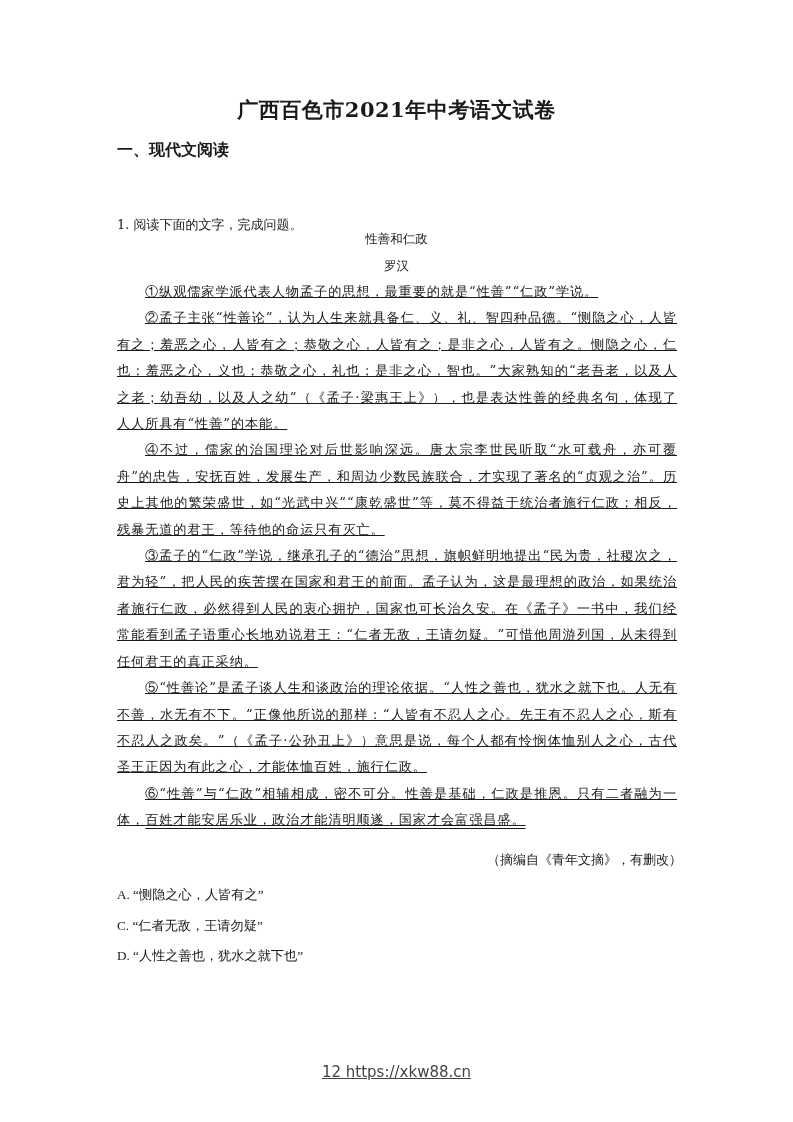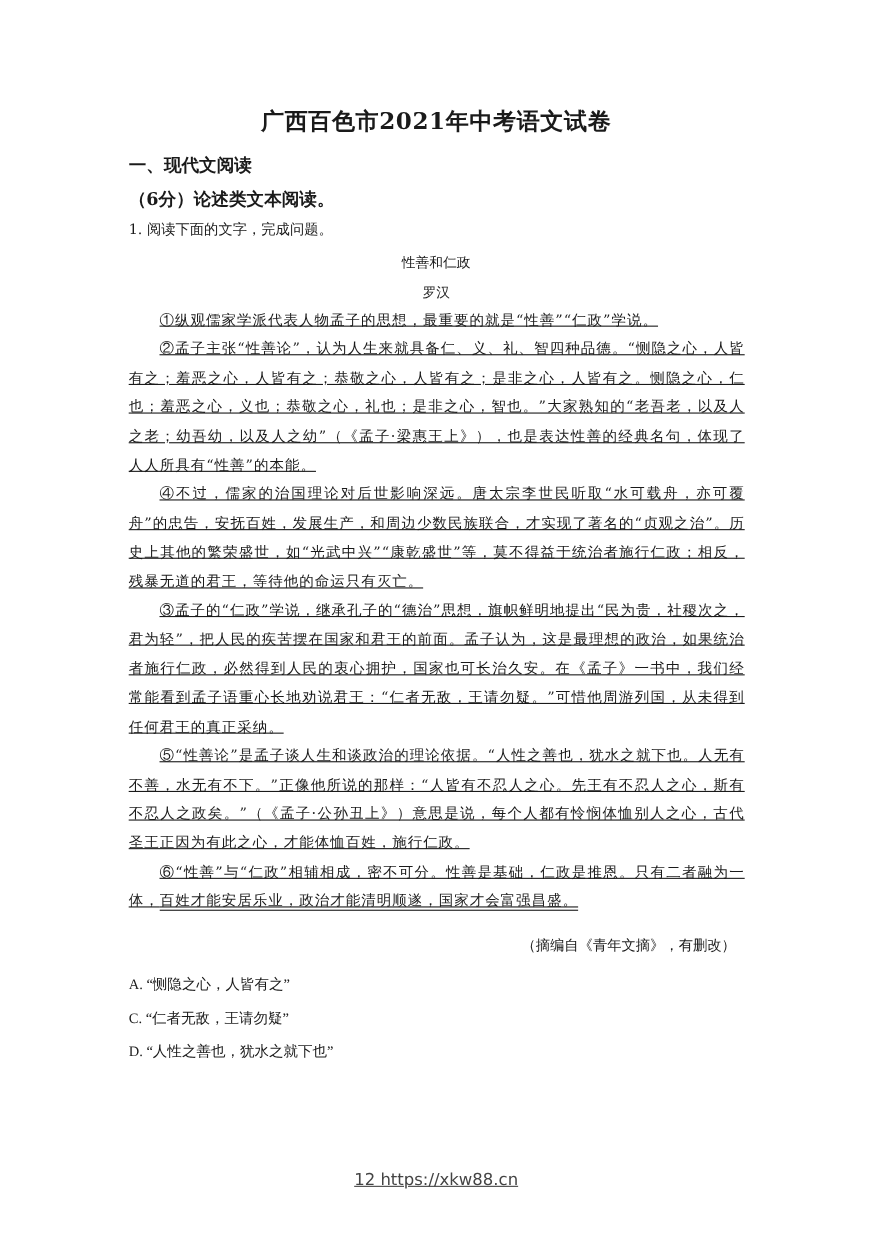--- a/index.html
+++ b/index.html
@@ -3,41 +3,40 @@
 <meta charset="utf-8">
 <style>
   html, body { margin: 0; padding: 0; background: #ffffff; }
   body { width: 793px; height: 1122px; position: relative; overflow: hidden;
          font-family: "DejaVu Serif", "Liberation Serif", serif; color: #1a1a1a; }
   .page { position: absolute; left: 0; top: 0; width: 793px; height: 1122px; }
   .title { position: absolute; left: 0; width: 793px; top: 96px; text-align: center;
            font-size: 21px; font-weight: bold; letter-spacing: 0.5px; }
   .h1 { position: absolute; left: 117px; top: 140px; font-size: 16px; font-weight: bold; }
   .h2 { position: absolute; left: 117px; top: 171px; font-size: 16px; font-weight: bold; }
-  .q-intro { position: absolute; left: 117px; top: 200px; font-size: 13px; }
+  .q-intro { position: absolute; left: 117px; top: 216px; font-size: 13px; }
   .art-title { position: absolute; left: 0; width: 793px; top: 231px; text-align: center; font-size: 12.5px; }
   .art-author { position: absolute; left: 0; width: 793px; top: 258px; text-align: center; font-size: 12.5px; }
   .article { position: absolute; left: 117px; top: 279px; width: 560px; font-size: 13.2px;
              line-height: 26.4px; text-align: justify; letter-spacing: 0.9px; text-decoration: underline; }
   .article p { margin: 0; text-indent: 28px; }
   .underline { text-decoration: underline; text-underline-offset: 4px; }
-  .source { position: absolute; right: 124px; top: 851px; font-size: 13px; text-align: right; }
+  .source { position: absolute; right: 111px; top: 851px; font-size: 13px; text-align: right; }
   .question { position: absolute; left: 117px; top: 880px; width: 560px; font-size: 13.2px; line-height: 30.5px;
               font-family: "Liberation Serif", "DejaVu Serif", serif; }
   .question div { white-space: nowrap; }
   .footer { position: absolute; left: 0; width: 793px; top: 1063px; text-align: center;
             font-family: "DejaVu Sans", "Liberation Sans", sans-serif; font-size: 15px; color: #444; text-decoration: underline; }
 </style>
 </head>
 <body>
 
 <div class="page">
   <div class="title">广西百色市2021年中考语文试卷</div>
   <div class="h1">一、现代文阅读</div>
-  <div class="h2">（6分）论述类文本阅读。</div>
   <div class="q-intro">1. 阅读下面的文字，完成问题。</div>
 
   <div class="art-title">性善和仁政</div>
   <div class="art-author">罗汉</div>
 
   <div class="article">
     <p>①纵观儒家学派代表人物孟子的思想，最重要的就是“性善”“仁政”学说。</p>
     <p>②孟子主张“性善论”，认为人生来就具备仁、义、礼、智四种品德。“恻隐之心，人皆有之；羞恶之心，人皆有之；恭敬之心，人皆有之；是非之心，人皆有之。恻隐之心，仁也；羞恶之心，义也；恭敬之心，礼也；是非之心，智也。”大家熟知的“老吾老，以及人之老；幼吾幼，以及人之幼”（《孟子·梁惠王上》），也是表达性善的经典名句，体现了人人所具有“性善”的本能。</p>
     <p>④不过，儒家的治国理论对后世影响深远。唐太宗李世民听取“水可载舟，亦可覆舟”的忠告，安抚百姓，发展生产，和周边少数民族联合，才实现了著名的“贞观之治”。历史上其他的繁荣盛世，如“光武中兴”“康乾盛世”等，莫不得益于统治者施行仁政；相反，残暴无道的君王，等待他的命运只有灭亡。</p>
     <p>③孟子的“仁政”学说，继承孔子的“德治”思想，旗帜鲜明地提出“民为贵，社稷次之，君为轻”，把人民的疾苦摆在国家和君王的前面。孟子认为，这是最理想的政治，如果统治者施行仁政，必然得到人民的衷心拥护，国家也可长治久安。在《孟子》一书中，我们经常能看到孟子语重心长地劝说君王：“仁者无敌，王请勿疑。”可惜他周游列国，从未得到任何君王的真正采纳。</p>

